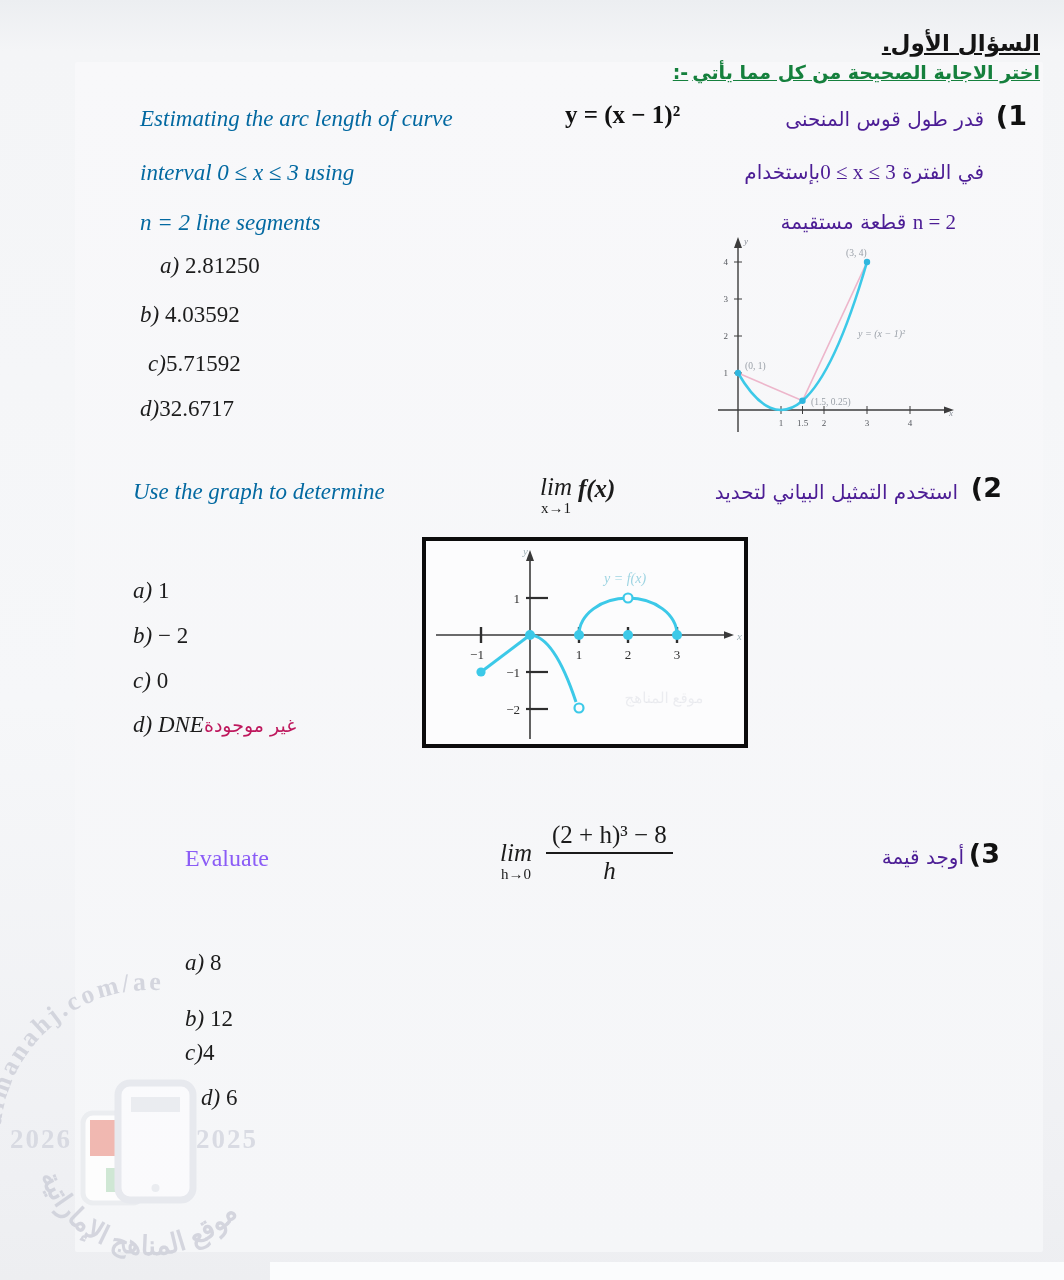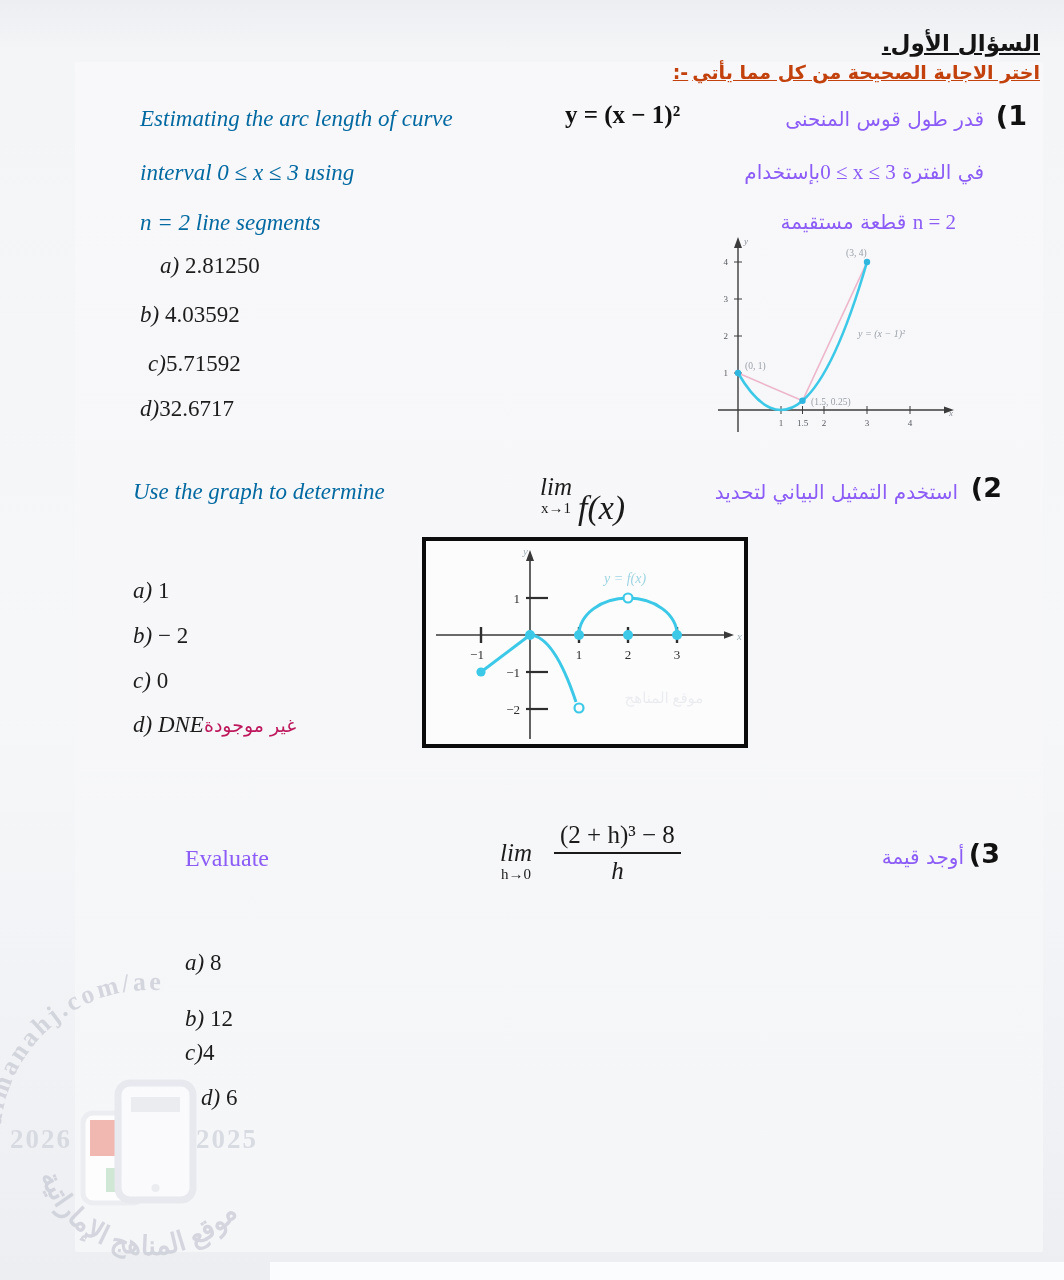--- a/index.html
+++ b/index.html
@@ -8,40 +8,40 @@
     background:linear-gradient(180deg,#eceef1 0%,#f4f5f7 4%,#f6f7f9 55%,#eff0f3 92%,#edeef1 100%);
     font-family:"Liberation Serif",serif;color:#1b1b1b;
   }
   .abs{position:absolute;}
   .paper{left:75px;top:62px;width:968px;height:1190px;background:linear-gradient(180deg,#f8f8fa,#f5f6f8);border-radius:2px;}
   .bottom-strip{left:270px;top:1262px;width:794px;height:18px;background:#fbfcfd;}
 
   .hdr-title{right:24px;top:30px;font-family:"DejaVu Sans",sans-serif;font-weight:bold;
     font-size:23px;color:#141414;direction:rtl;text-decoration:underline;}
   .hdr-red{right:24px;top:61px;font-family:"DejaVu Sans",sans-serif;font-weight:bold;
-    font-size:19px;color:#c2410c;direction:rtl;text-decoration:underline;}
+    font-size:19px;color:#15803d;direction:rtl;text-decoration:underline;}
   .hdr-red .deco{margin-right:4px;}
 
   .en{color:#0369a1;font-style:italic;font-size:23px;font-family:"Liberation Serif",serif;white-space:nowrap;}
   .en-upright{color:#8b5cf6;font-size:24px;font-family:"Liberation Serif",serif;}
-  .ar{color:#8b5cf6;font-size:20px;font-family:"DejaVu Sans",sans-serif;direction:rtl;white-space:nowrap;}
+  .ar{color:#4c1d95;font-size:20px;font-family:"DejaVu Sans",sans-serif;direction:rtl;white-space:nowrap;}
   .ar .math-embed{font-family:"Liberation Serif",serif;font-size:21px;}
   .qnum{color:#111;font-weight:bold;font-size:27px;font-family:"DejaVu Sans",sans-serif;direction:ltr;}
   .formula{font-weight:bold;font-size:25px;font-family:"Liberation Serif",serif;color:#111;}
 
   .ans{font-size:23px;font-family:"Liberation Serif",serif;color:#1c1c1c;white-space:nowrap;}
   .ans .lab{font-style:italic;}
   .ans .ar-suffix{font-family:"DejaVu Sans",sans-serif;font-size:19px;color:#be185d;}
 
   .limblock{display:flex;align-items:flex-start;gap:6px;}
   .limcol{display:flex;flex-direction:column;align-items:center;line-height:1;}
   .limword{font-style:italic;font-size:25px;}
   .limsub{font-size:15px;margin-top:2px;font-family:"Liberation Serif",serif;}
-  .limexpr{font-style:italic;font-size:34px;margin-top:15px;}
-  .fraccol{display:flex;flex-direction:column;align-items:center;line-height:1.05;margin-left:16px;}
+  .limexpr{font-style:italic;font-size:25px;margin-top:1px;font-weight:bold;}
+  .fraccol{display:flex;flex-direction:column;align-items:center;line-height:1.05;margin-left:8px;}
   .fracnum{font-size:25px;padding:0 6px 4px 6px;}
   .fracbar{width:100%;height:2px;background:#1a1a1a;}
   .fracden{font-size:25px;font-style:italic;padding-top:4px;}
 
   .g2box{left:422px;top:537px;width:326px;height:211px;border:4px solid #0c0c0c;background:#fcfcfd;box-sizing:border-box;}
   svg text{font-family:"Liberation Serif",serif;}
   .wm{opacity:.8;}
 </style>
 </head>
 <body>

